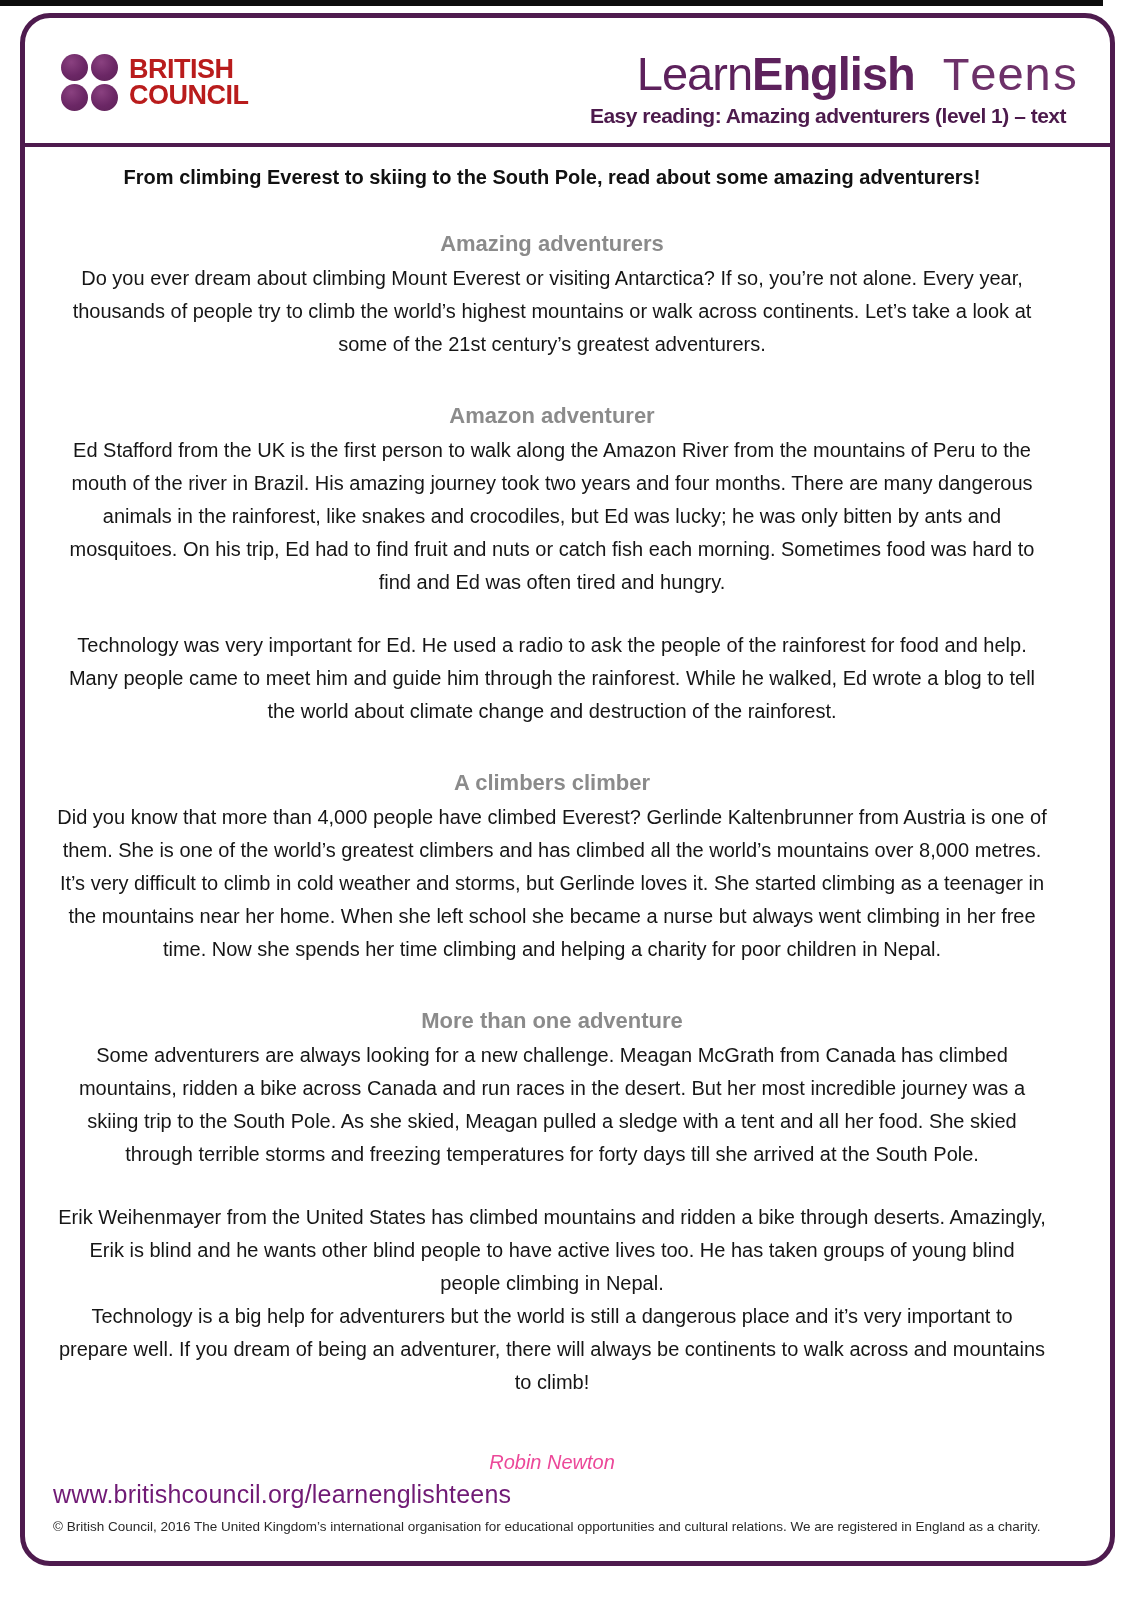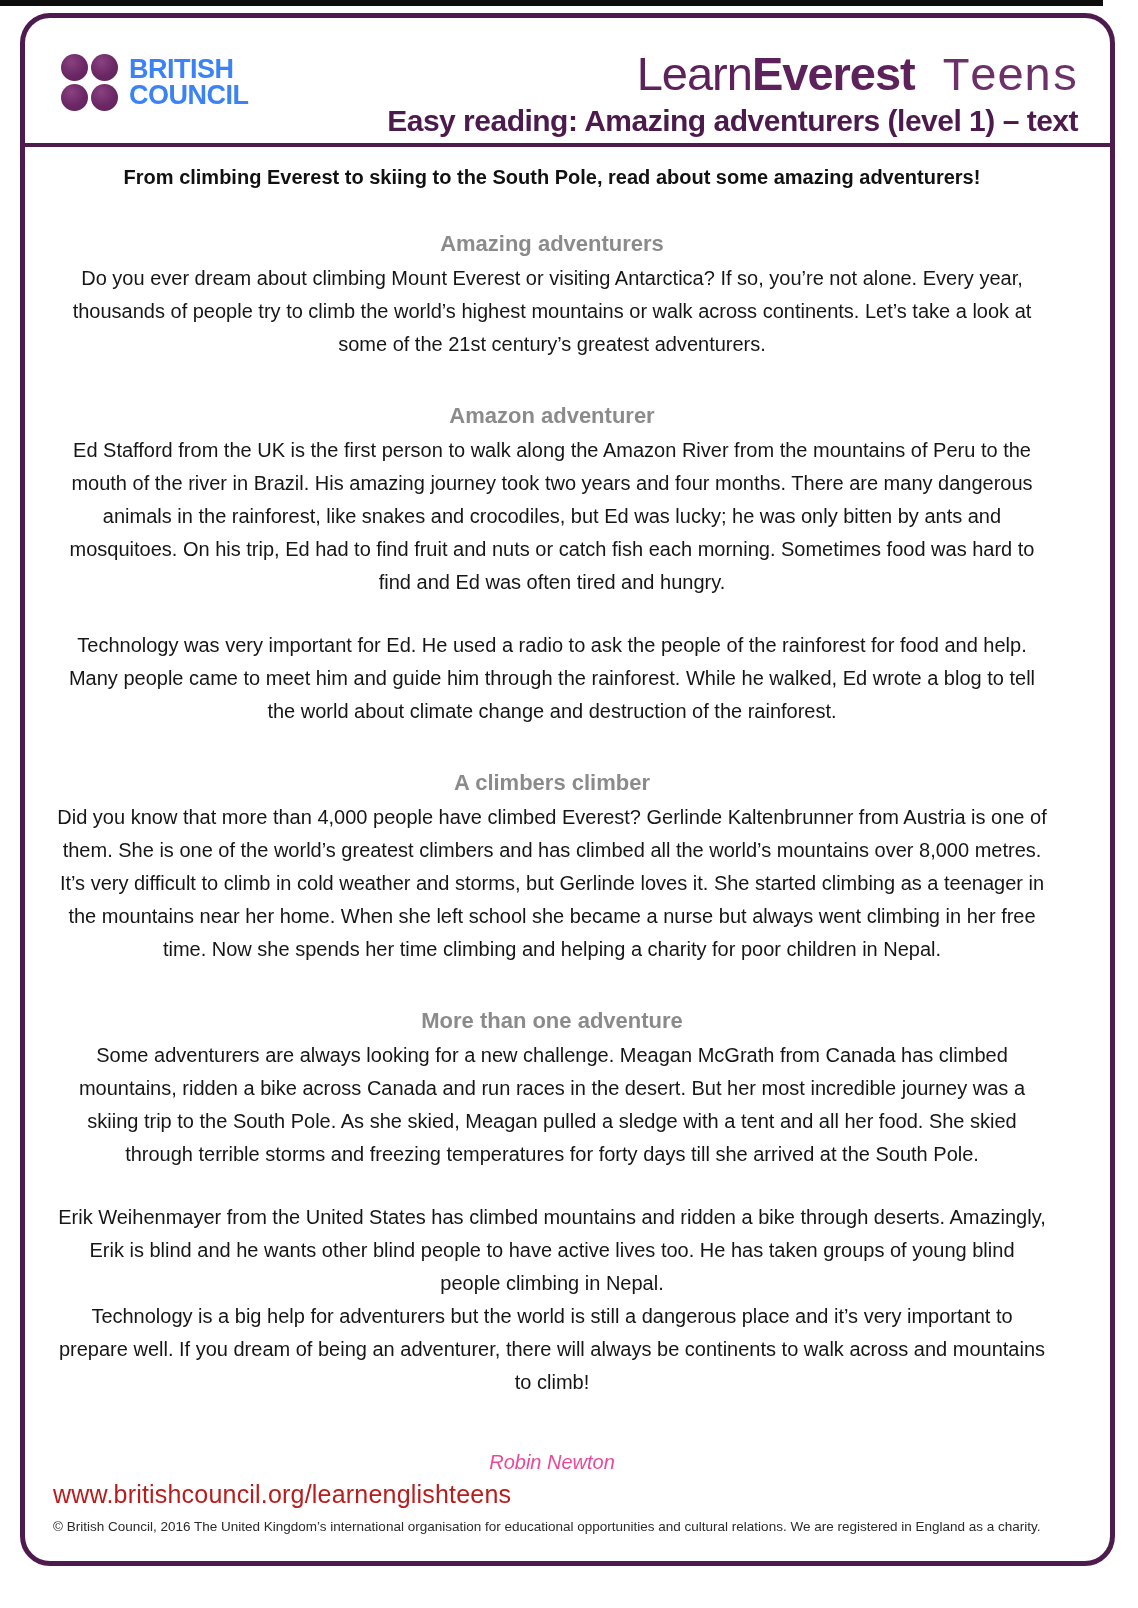--- a/index.html
+++ b/index.html
@@ -34,33 +34,33 @@
     grid-template-columns: 27px 27px;
     grid-template-rows: 27px 27px;
     gap: 3px;
   }
   .dot {
     width: 27px; height: 27px; border-radius: 50%;
     background: radial-gradient(circle at 38% 30%, #8a4180 0%, #6b2765 55%, #5c2156 100%);
   }
   .brand-text {
     font-size: 27px; font-weight: bold;
-    color: #3b82f6; line-height: 0.95; letter-spacing: -0.5px;
+    color: #b91c1c; line-height: 0.95; letter-spacing: -0.5px;
   }
   .wordmark {
     position: absolute; right: 32px; top: 28px;
     font-size: 47px; color: #5d215c;
     white-space: nowrap; letter-spacing: -1px;
   }
   .wordmark .wm-learn { font-weight: normal; }
   .wordmark .wm-english { font-weight: bold; }
   .wordmark .wm-teens { font-weight: normal; color: #6d3169; font-family: Liberation Mono, monospace; }
   .subtitle {
-    position: absolute; right: 32px; top: 86px;
-    font-size: 30px; font-weight: bold; color: #4c1a4c;
+    position: absolute; right: 44px; top: 86px;
+    font-size: 21px; font-weight: bold; color: #4c1a4c;
     white-space: nowrap; letter-spacing: -0.5px;
   }
   .rule {
     position: absolute; left: 0; right: 0; top: 125px;
     height: 4px; background: #4e1b4e;
   }
   
   .body-copy {
     position: absolute; left: 32px; top: 140px; width: 990px; text-align: center;
   }
@@ -77,21 +77,21 @@
     margin: 0 0 30px 0;
   }
   .para:last-child { margin-bottom: 0; }
   .author {
     font-size: 20px; font-style: italic; color: #ec4899;
     margin-top: 52px;
   }
   
   .footer-url {
     position: absolute; left: 28px; bottom: 52px;
-    font-size: 25px; color: #b91c1c; letter-spacing: 0.2px;
+    font-size: 25px; color: #701a75; letter-spacing: 0.2px;
   }
   .footer-copy {
     position: absolute; left: 28px; bottom: 27px;
     font-size: 13.5px; color: #2a2a2a;
   }
 </style>
 </head>
 <body>
 
 <div class="top-artifact"></div>
@@ -105,21 +105,21 @@
       <span class="dot"></span>
       <span class="dot"></span>
     </div>
     <div class="brand-text">
       <div>BRITISH</div>
       <div>COUNCIL</div>
     </div>
   </div>
 
   <div class="wordmark">
-    <span class="wm-learn">Learn</span><span class="wm-english">Everest</span><span class="wm-teens"> Teens</span>
+    <span class="wm-learn">Learn</span><span class="wm-english">English</span><span class="wm-teens"> Teens</span>
   </div>
 
   <div class="subtitle">Easy reading: Amazing adventurers (level 1) – text</div>
 
   <div class="rule"></div>
 
   <div class="body-copy">
 
     <p class="intro">From climbing Everest to skiing to the South Pole, read about some amazing adventurers!</p>
 

